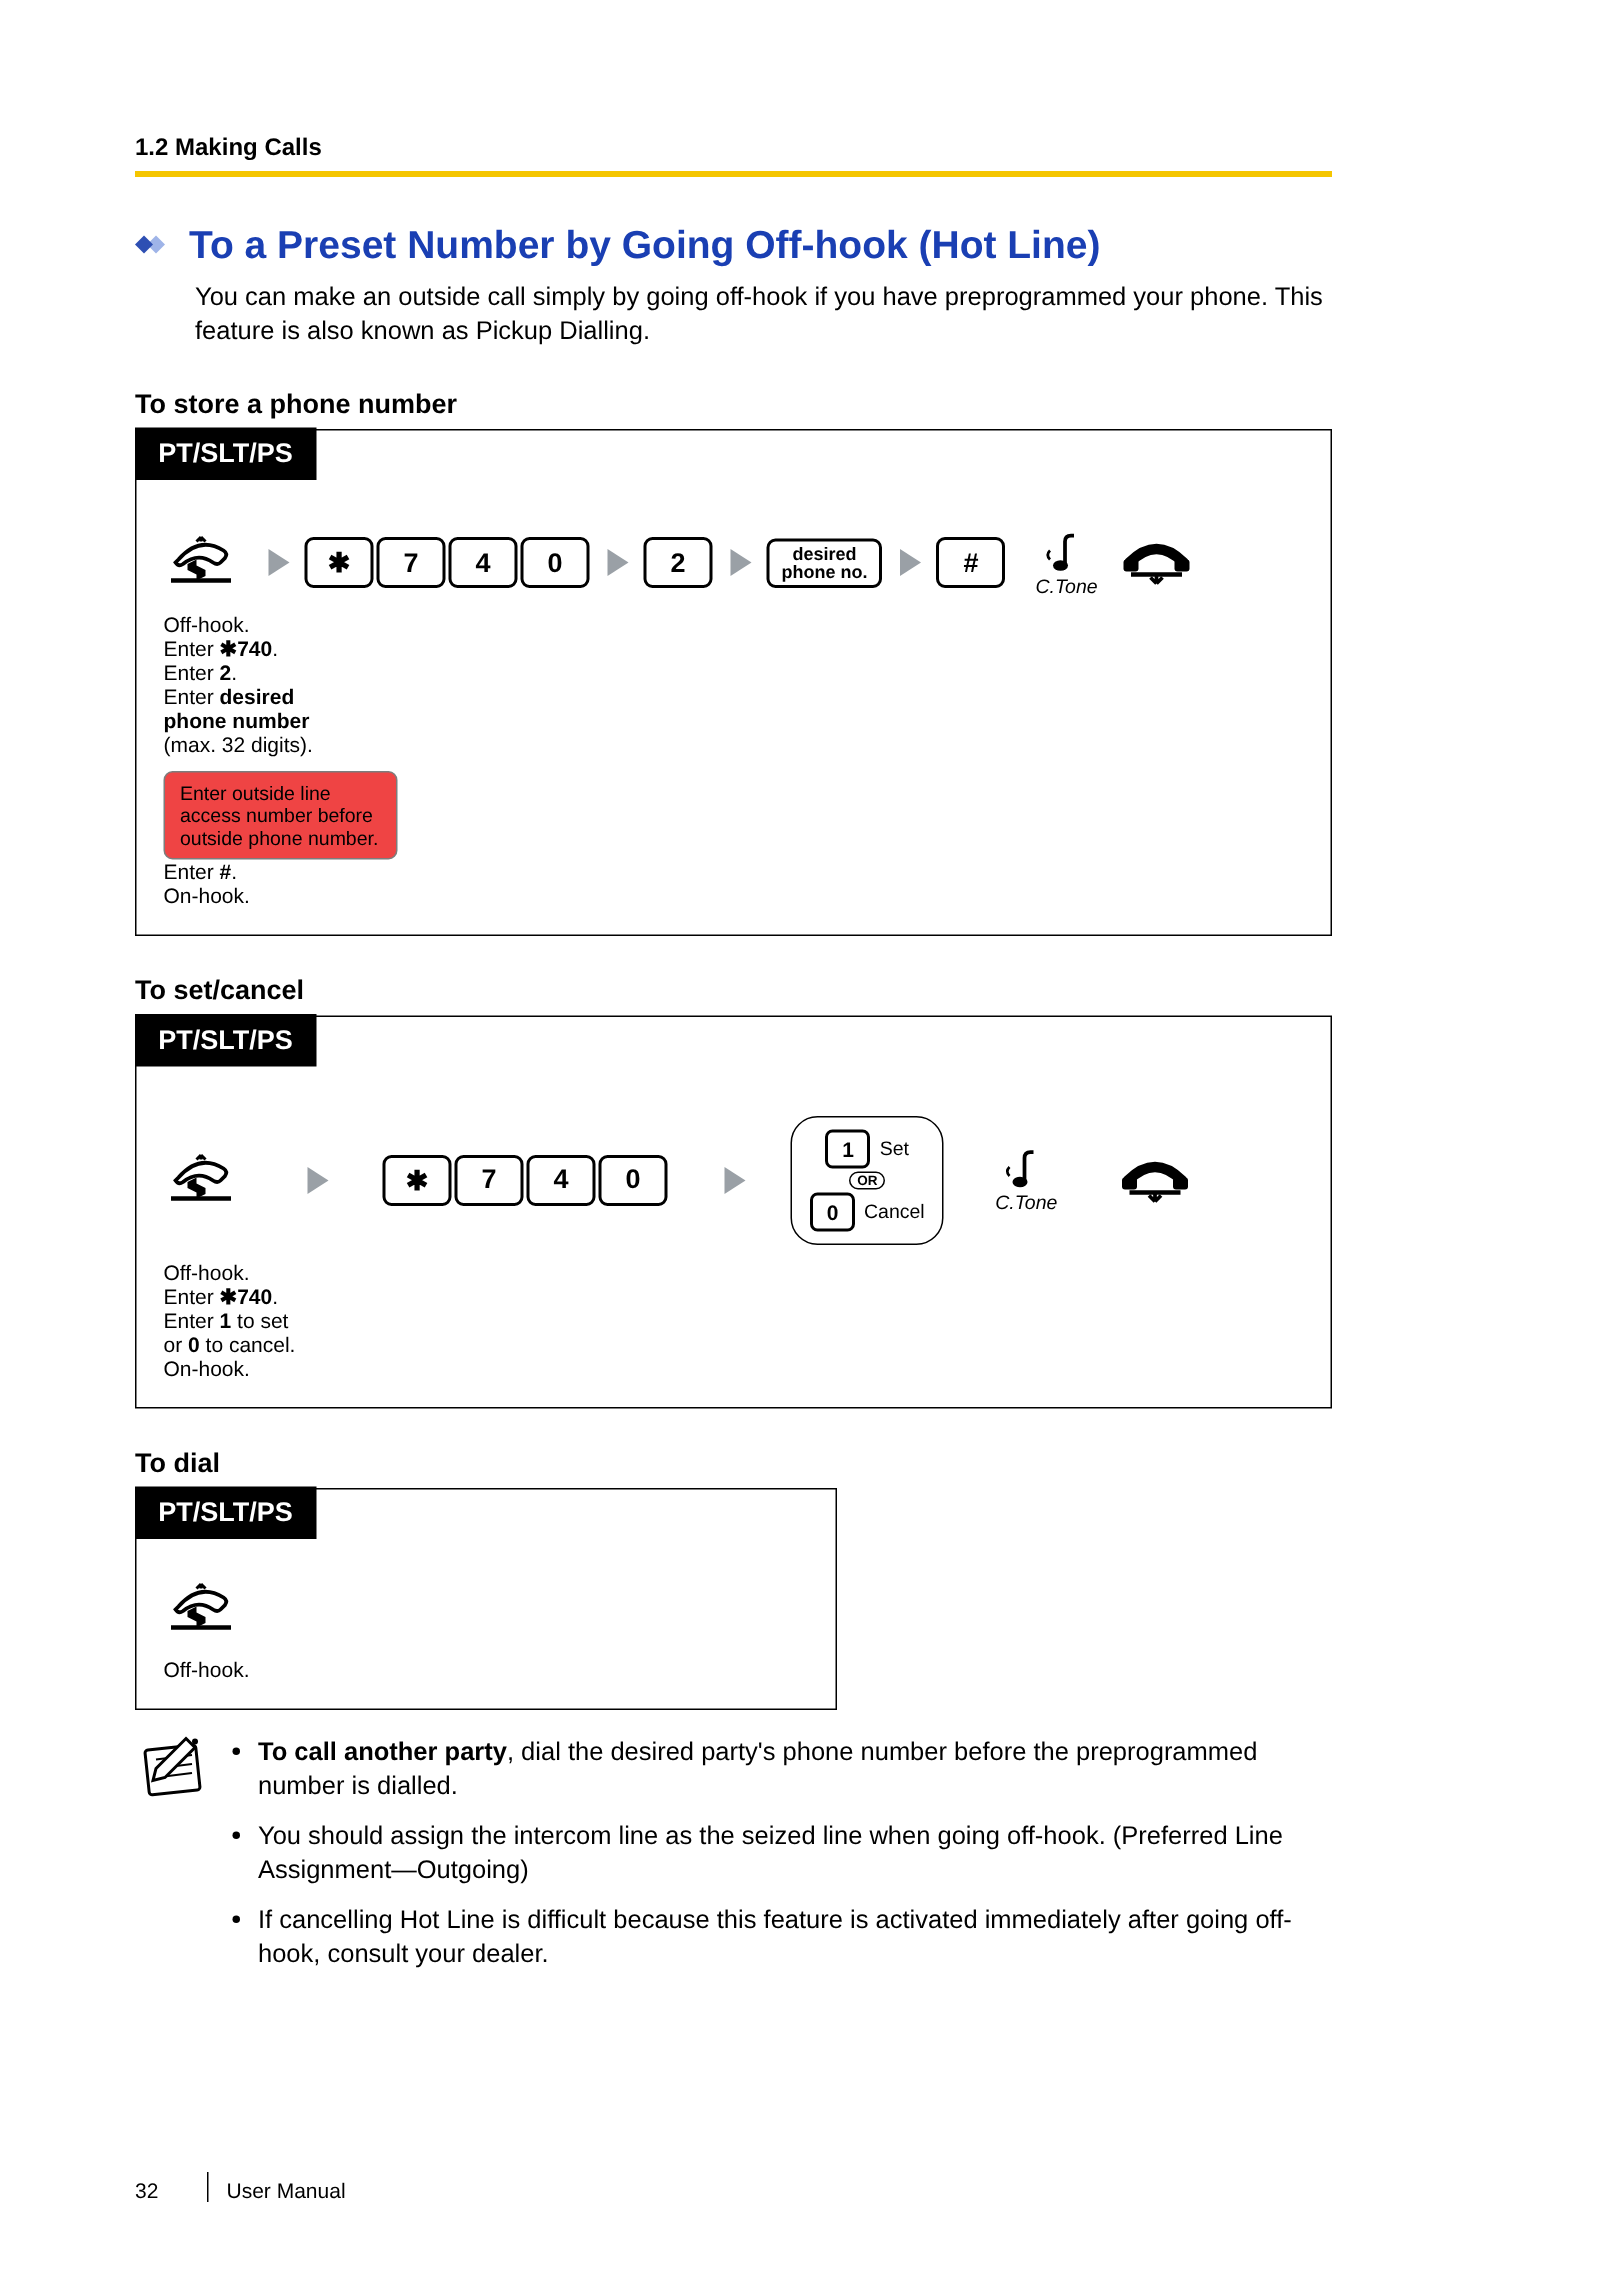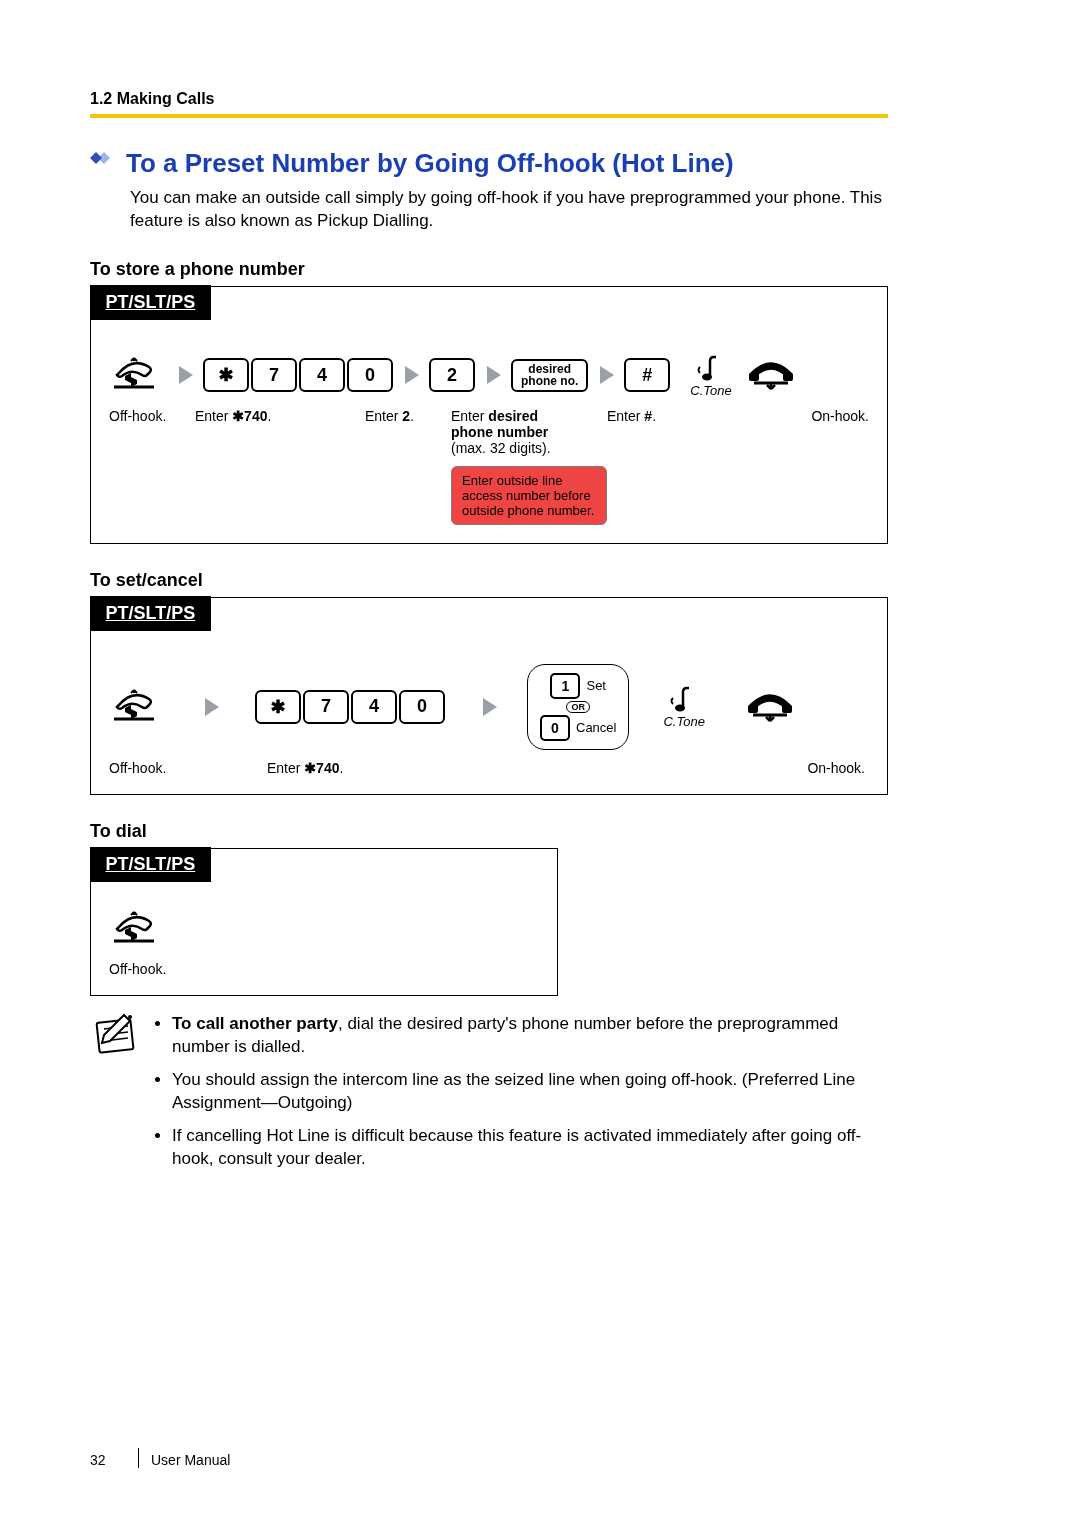--- a/index.html
+++ b/index.html
@@ -24,20 +24,21 @@
     margin-bottom: 6px;
   }
   .hr-accent {
     height: 4px;
     background: #f5c600;
     border: none;
     margin: 0 0 30px 0;
   }
   .title-row {
     display: flex;
+    align-items: center;
     margin: 30px 0 8px 0;
   }
   .diamond-pair {
     width: 30px; height: 22px;
     display: inline-flex;
   }
   .title {
     color: #1a3fb3;
     font-weight: bold;
     font-size: 26px;
@@ -59,33 +60,33 @@
     padding: 22px 18px 18px 18px;
   }
   .proc-tab {
     position: absolute;
     top: -1.5px; left: -1.5px;
     background: #000;
     color: #fff;
     font-weight: bold;
     padding: 7px 16px;
     font-size: 18px;
-    text-decoration: underline;
   }
   .proc-row {
     display: flex;
     align-items: center;
     margin-top: 44px;
     flex-wrap: nowrap;
   }
   .caption-row {
     display: flex;
     margin-top: 10px;
     font-size: 14px;
     align-items: flex-start;
+    flex-direction: column;
   }
   .cap { text-align: left; }
   .arrow {
     width: 0; height: 0;
     border-top: 9px solid transparent;
     border-bottom: 9px solid transparent;
     border-left: 14px solid #9aa0a6;
     margin: 0 10px;
     flex-shrink: 0;
   }
@@ -338,20 +339,24 @@
       <svg class="on-hook-svg" width="60" height="40">
           <use href="#ico-onhook"></use>
         </svg>
     </div>
 
     <div class="caption-row">
       <div class="cap" style="width:158px">Off-hook.</div>
       <div class="cap" style="width:226px">
         <span>Enter </span><b>✱740</b><span>.</span>
       </div>
+      <div class="cap" style="width:210px">
+        <span>Enter </span><b>1</b><span> to set</span><br>
+        <span>or </span><b>0</b><span> to cancel.</span>
+      </div>
       <div class="cap" style="flex:1;text-align:right;padding-right:4px">On-hook.</div>
     </div>
   </div>
 
   <div class="sub-heading">To dial</div>
   <div class="proc-box" style="width:430px">
     <div class="proc-tab">PT/SLT/PS</div>
     <div class="proc-row" style="margin-top:36px">
       <svg class="off-hook-svg" width="60" height="44">
           <use href="#ico-offhook"></use>

